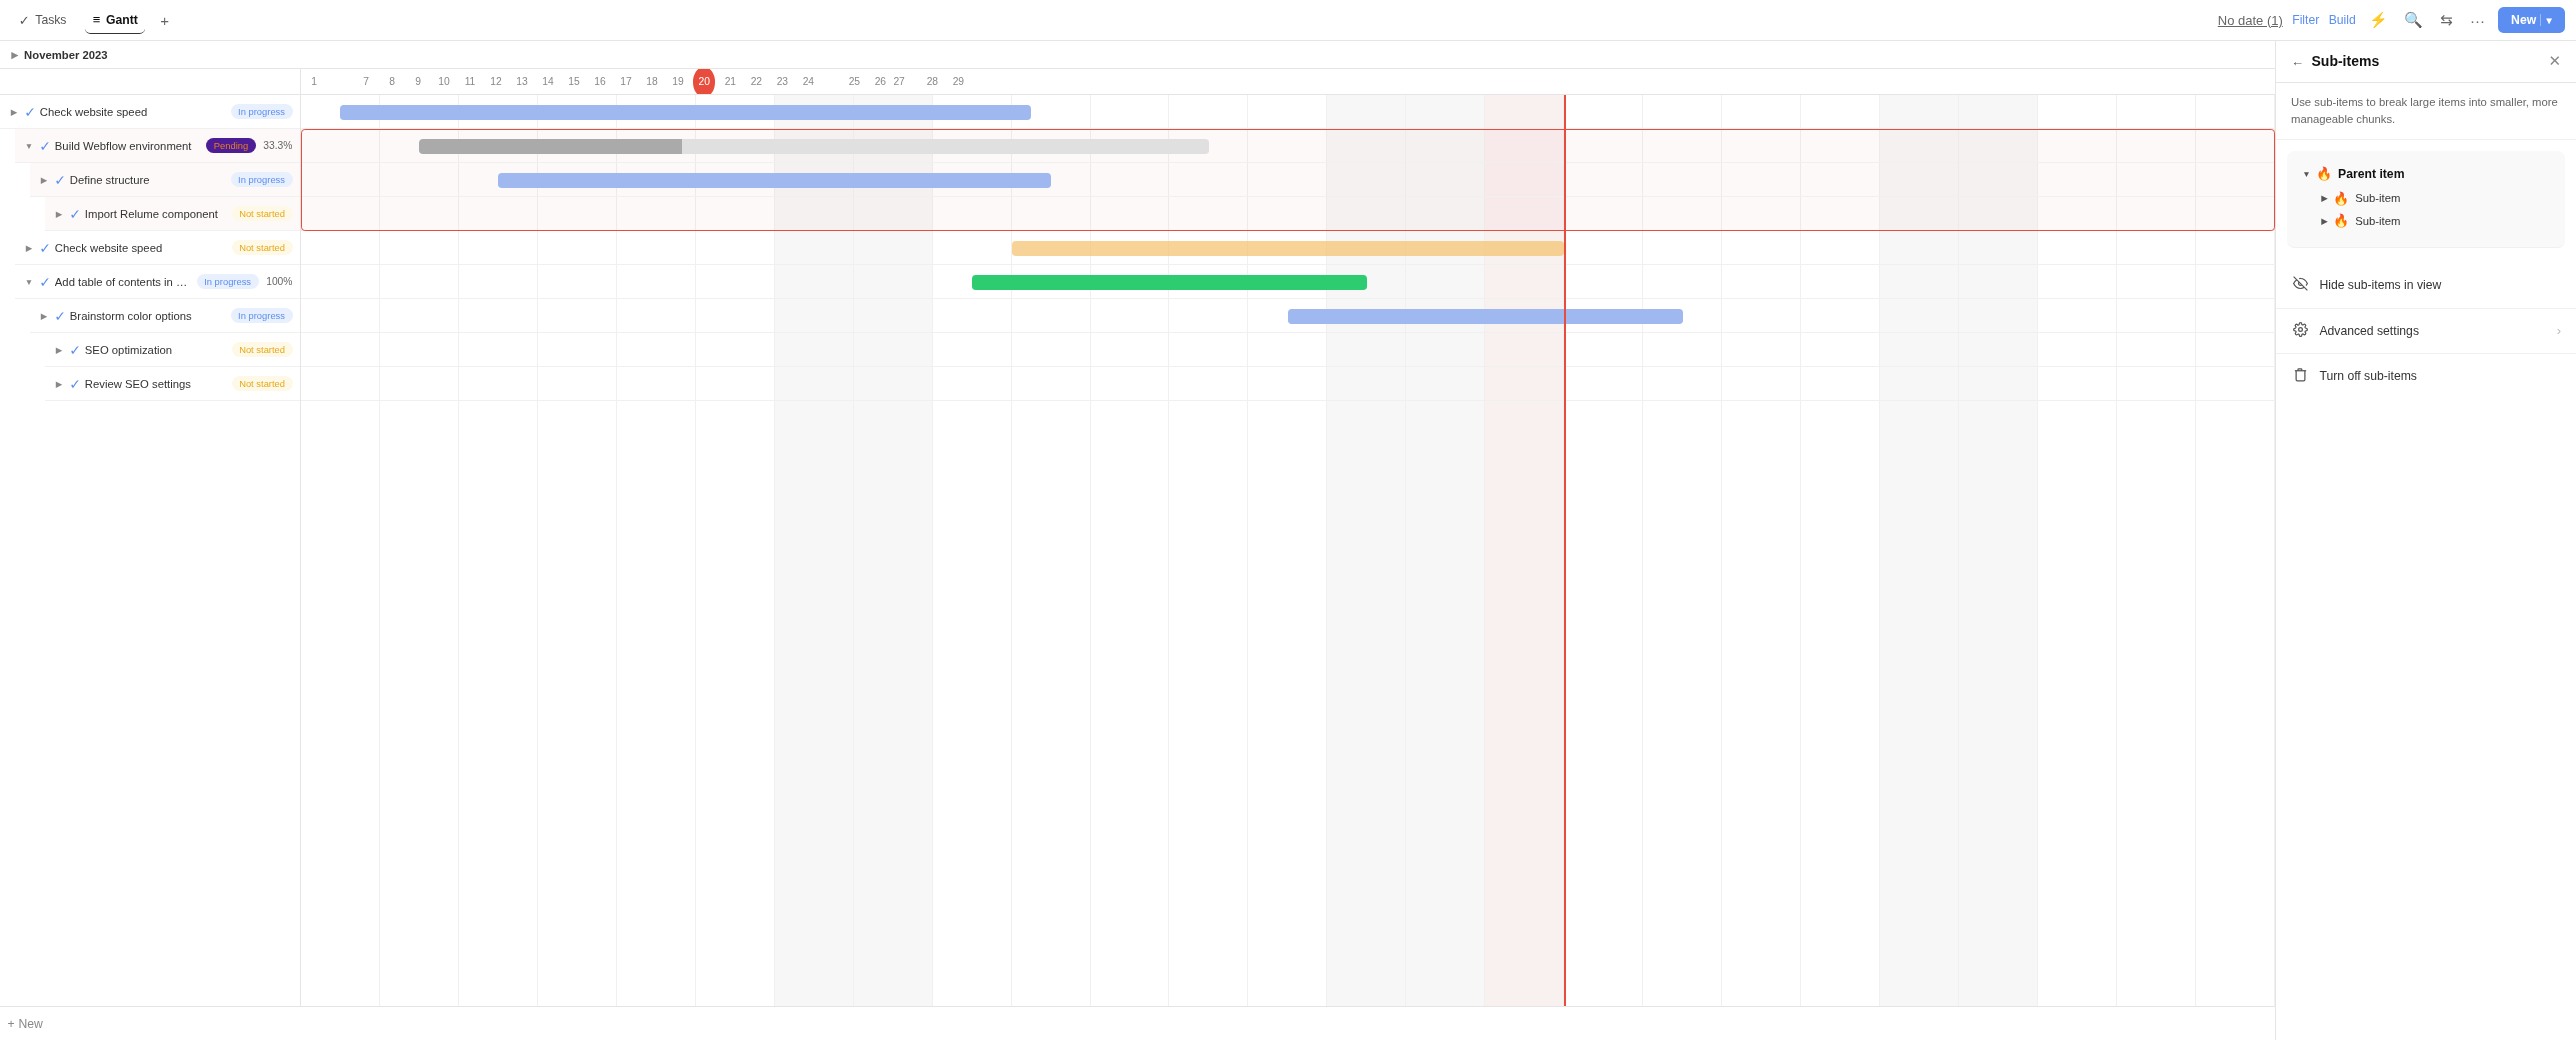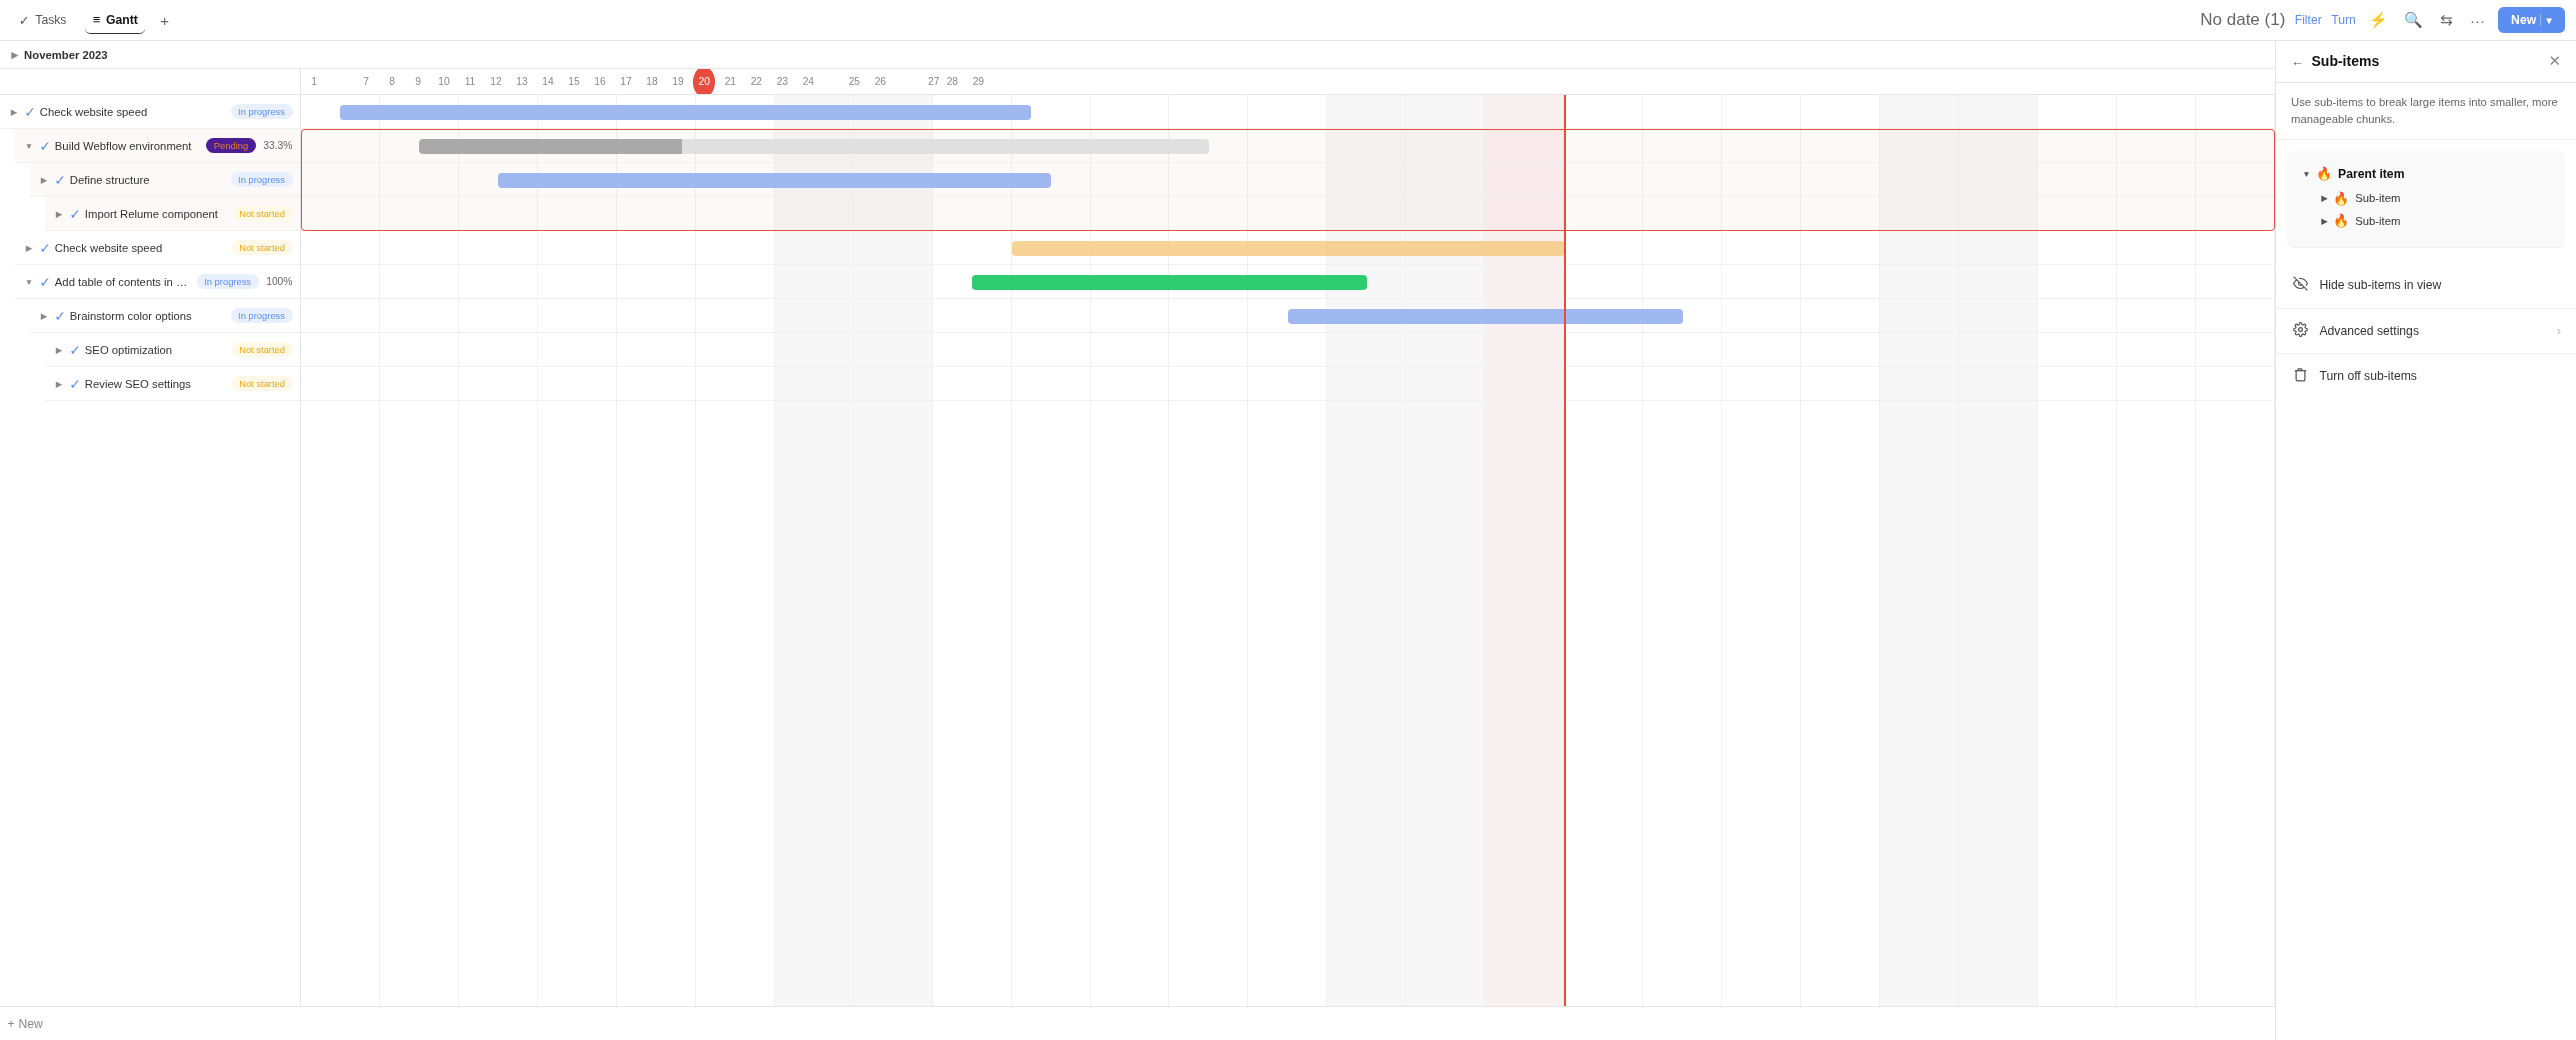--- a/index.html
+++ b/index.html
@@ -7,21 +7,21 @@
 
     .app { display: flex; flex-direction: column; height: 100vh; width: 100%; }
 
     
     .topbar { display: flex; align-items: center; padding: 0 11.3px; height: 41px; border-bottom: 0.9px solid #e5e5e5; gap: 15px; }
     .topbar-left { display: flex; align-items: center; gap: 11.3px; }
     .tab { display: flex; align-items: center; gap: 5.6px; padding: 5.6px 7.5px; cursor: pointer; border-radius: 5.6px; font-size: 12.2px; color: #555; }
     .tab.active { border-bottom: 1.9px solid #333; color: #111; font-weight: 600; }
     .tab-icon { font-size: 13px; }
     .topbar-right { margin-left: auto; display: flex; align-items: center; gap: 9.4px; }
-    .no-date-badge { font-size: 17px; color: #666; }
+    .no-date-badge { font-size: 13px; color: #666; text-decoration: underline; }
     .filter-btn { color: #5b8ef0; font-size: 12.2px; font-weight: 500; cursor: pointer; }
     .sort-btn { color: #5b8ef0; font-size: 12.2px; font-weight: 500; cursor: pointer; }
     .icon-btn { color: #666; font-size: 15px; cursor: pointer; padding: 3.8px; border-radius: 3.8px; }
     .new-btn { background: #5b8ef0; color: #fff; border: none; border-radius: 5.6px; font-size: 12.2px; font-weight: 600; padding: 5.6px 13px; cursor: pointer; display: flex; align-items: center; gap: 3.8px; }
     .new-btn-arrow { border-left: 0.9px solid rgba(255,255,255,0.4); padding-left: 5.6px; font-size: 10.3px; }
 
     
     .main { display: flex; flex: 1; overflow: hidden; }
 
     
@@ -43,21 +43,21 @@
       </div>
       <div class="tab active">
         <span class="tab-icon">≡</span>
         <span>Gantt</span>
       </div>
       <span class="icon-btn">+</span>
     </div>
     <div class="topbar-right">
       <span class="no-date-badge">No date (1)</span>
       <span class="filter-btn">Filter</span>
-      <span class="sort-btn">Turn</span>
+      <span class="sort-btn">Build</span>
       <span class="icon-btn">⚡</span>
       <span class="icon-btn">🔍</span>
       <span class="icon-btn">⇆</span>
       <span class="icon-btn">···</span>
       <button class="new-btn">
         <span>New</span>
         <span class="new-btn-arrow">▾</span>
       </button>
     </div>
   </div>
@@ -89,21 +89,21 @@
           <div style="width:26px; text-align:center; font-size:10.3px; color:#888;">17</div>
           <div style="width:26px; text-align:center; font-size:10.3px; color:#888;">18</div>
           <div style="width:26px; text-align:center; font-size:10.3px; color:#888;">19</div>
           <div style="width:22.6px; height:30px; background:#e74c3c; border-radius:50%; color:#fff; display:flex; align-items:center; justify-content:center; font-size:10.3px; margin:0 1.9px;">20</div>
           <div style="width:26px; text-align:center; font-size:10.3px; color:#888;">21</div>
           <div style="width:26px; text-align:center; font-size:10.3px; color:#888;">22</div>
           <div style="width:26px; text-align:center; font-size:10.3px; color:#888;">23</div>
           <div style="width:26px; text-align:center; font-size:10.3px; color:#888;">24</div>
           <div style="width:26px; text-align:center; font-size:10.3px; color:#888;margin-left:20px;">25</div>
           <div style="width:26px; text-align:center; font-size:10.3px; color:#888;">26</div>
-          <div style="width:26px; text-align:right; font-size:10.3px; color:#888;margin-left:20px;">27</div>
+          <div style="width:26px; text-align:left; font-size:10.3px; color:#888;">27</div>
           <div style="width:26px; text-align:center; font-size:10.3px; color:#888;">28</div>
           <div style="width:26px; text-align:center; font-size:10.3px; color:#888;">29</div>
         </div>
       </div>
 
       <div style="display:flex; flex:1; overflow:hidden; position:relative;">
 
         <div style="width:301px; min-width:301px; border-right:0.9px solid #e5e5e5; background:#fff; overflow-y:auto; display:flex; flex-direction:column;">
 
           <div style="display:flex; align-items:center; height:34px; padding:0 7.5px; gap:3.8px; border-bottom:0.9px solid #f0f0f0;">

